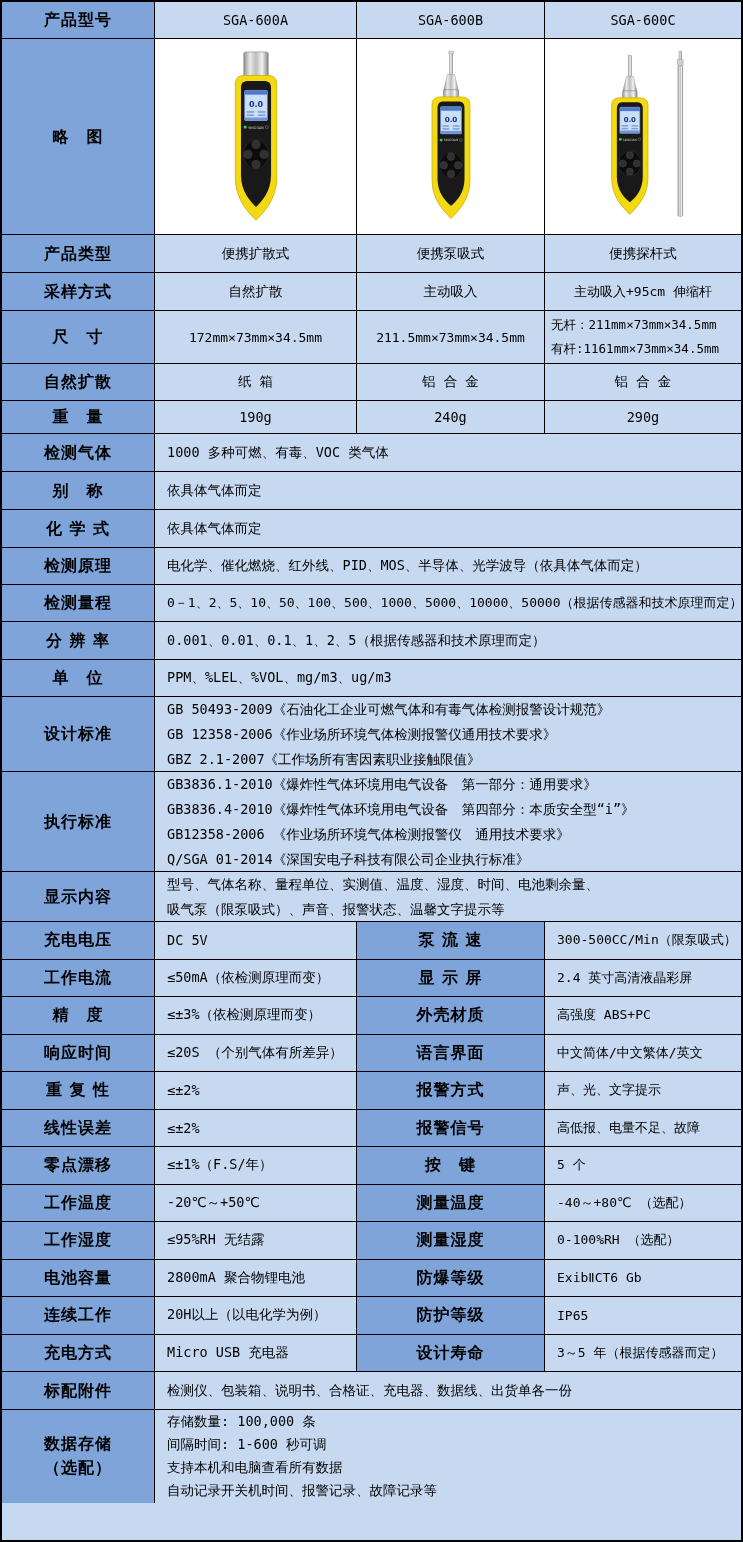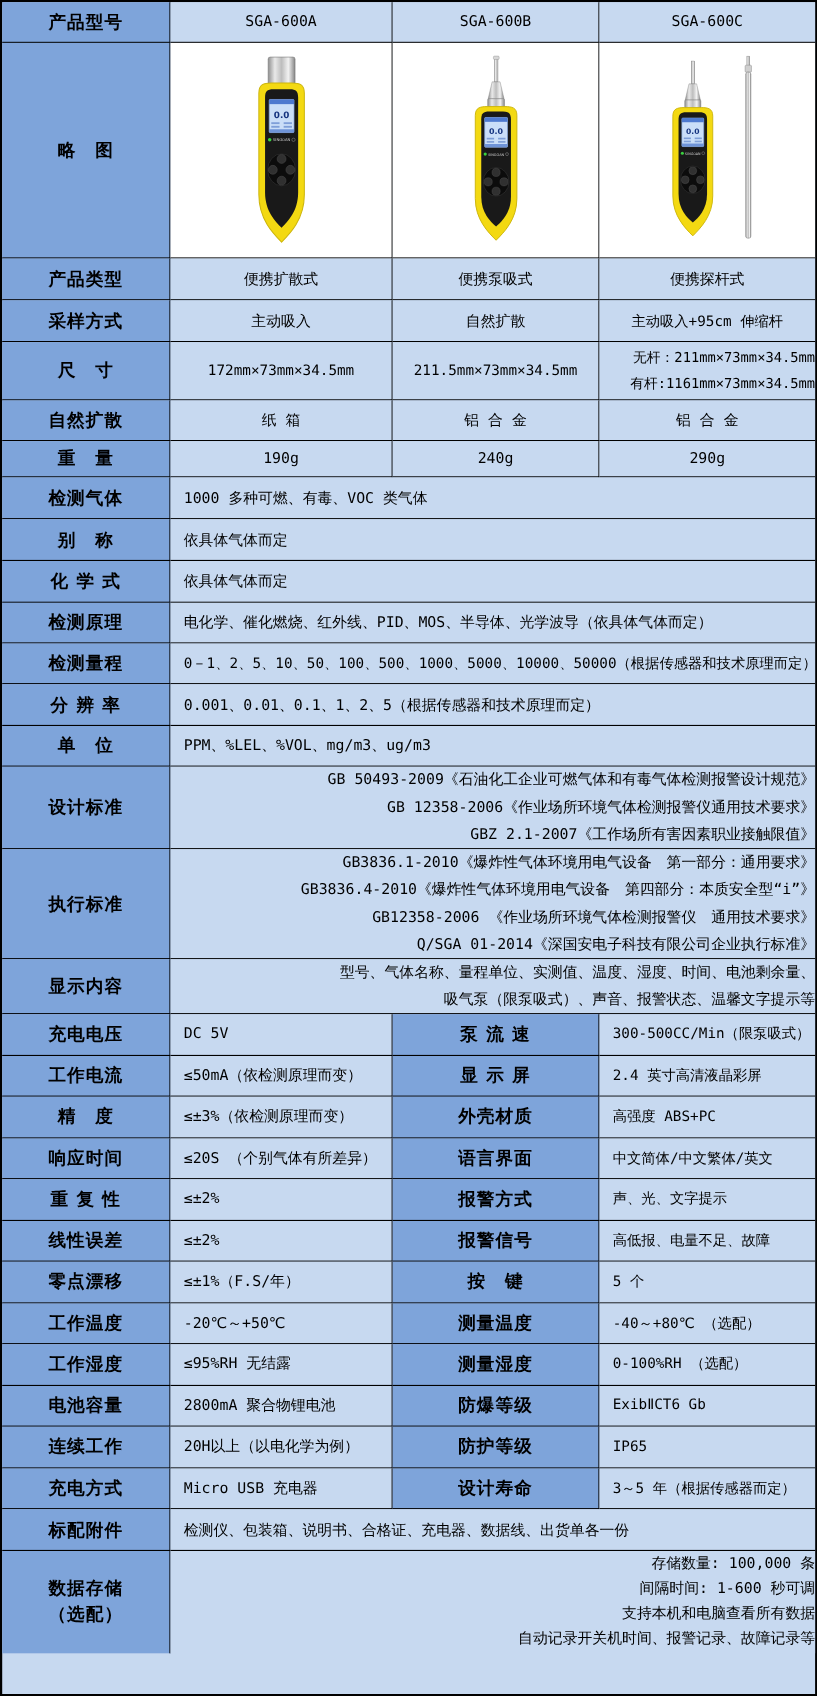--- a/index.html
+++ b/index.html
@@ -21,21 +21,21 @@
     font-size:16px;letter-spacing:1px;text-align:center;flex-direction:column;line-height:1.5;
   }
   .val{
     background:#c7d9f0;
     font-family:"DejaVu Sans Mono","DejaVu Sans",sans-serif;
     font-size:13.5px;
   }
   .val.center{justify-content:center;text-align:center;}
   .val.left{padding-left:12px;}
   .val.nowrap{white-space:nowrap;}
-  .val.lines{flex-direction:column;align-items:flex-end;justify-content:center;padding-left:12px;}
+  .val.lines{flex-direction:column;align-items:flex-start;justify-content:center;padding-left:12px;}
   .val.lines span{display:block;line-height:25px;white-space:nowrap;}
   .val.lines.tight span{line-height:23px;}
   .val.lines.cellc{padding-left:6px;font-size:12.5px;}
   .val.lines.cellc span{line-height:24px;}
   .imgcell{background:#ffffff;justify-content:center;align-items:center;}
   .small{font-size:13px;}
   svg{display:block;}
 </style>
 </head>
 <body>
@@ -164,22 +164,22 @@
 
   <div class="row" style="height:38px">
     <div class="cell lbl">产品类型</div>
     <div class="cell val center">便携扩散式</div>
     <div class="cell val center">便携泵吸式</div>
     <div class="cell val center">便携探杆式</div>
   </div>
 
   <div class="row" style="height:38px">
     <div class="cell lbl">采样方式</div>
+    <div class="cell val center">自然扩散</div>
     <div class="cell val center">主动吸入</div>
-    <div class="cell val center">自然扩散</div>
     <div class="cell val center small">主动吸入+95cm 伸缩杆</div>
   </div>
 
   <div class="row" style="height:53px">
     <div class="cell lbl">尺　寸</div>
     <div class="cell val center small">172mm×73mm×34.5mm</div>
     <div class="cell val center small">211.5mm×73mm×34.5mm</div>
     <div class="cell val lines cellc">
       <span>无杆：211mm×73mm×34.5mm</span>
       <span>有杆:1161mm×73mm×34.5mm</span>

